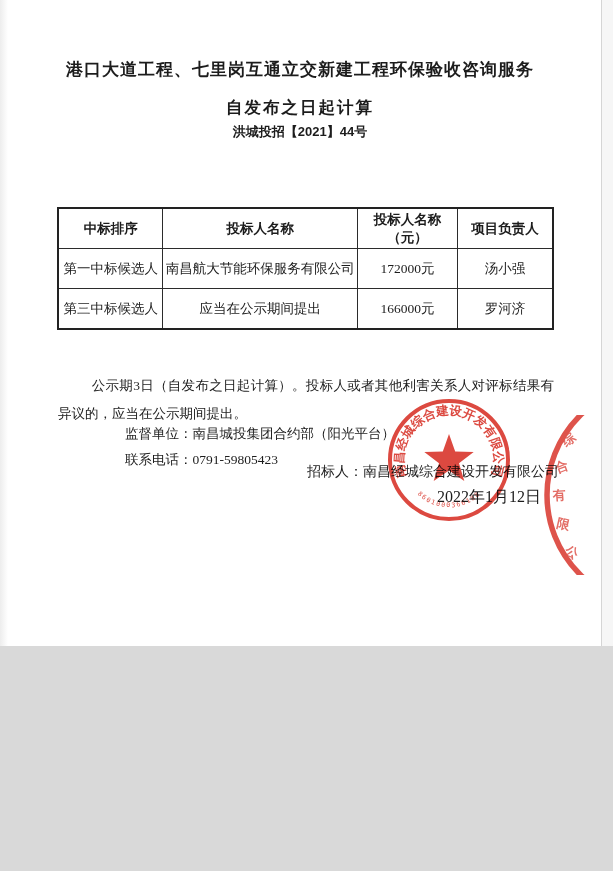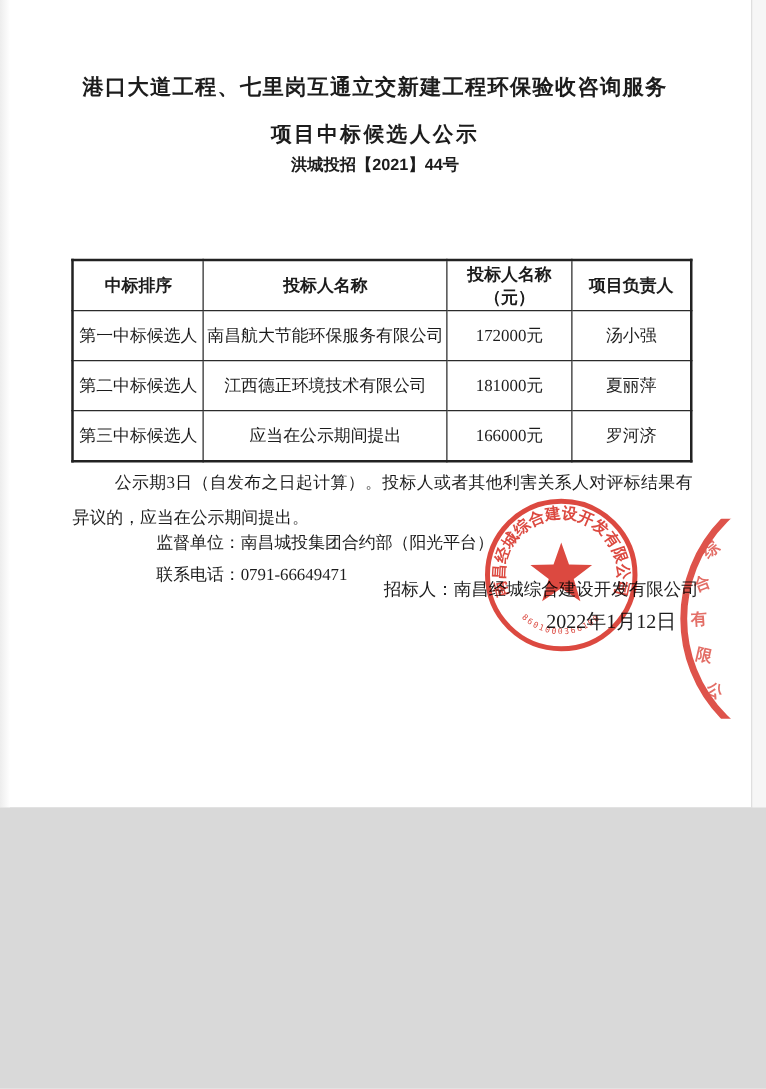--- a/index.html
+++ b/index.html
@@ -58,59 +58,53 @@
 <body>
 
 <div class="canvas">
 
   <div class="edge-left"></div>
   <div class="edge-right-line"></div>
   <div class="right-margin"></div>
   <div class="edge-bottom-line"></div>
 
   <div class="doc-title">港口大道工程、七里岗互通立交新建工程环保验收咨询服务</div>
-  <div class="doc-title2">项目中标候选人公示</div>
+  <div class="doc-title2">自发布之日起计算</div>
   <div class="doc-number">洪城投招【2021】44号</div>
 
 
   <table class="bid-table">
     <thead>
       <tr>
         <th class="col-rank">中标排序</th>
         <th class="col-bidder">投标人名称</th>
         <th class="col-price">投标人名称（元）</th>
         <th class="col-manager">项目负责人</th>
       </tr>
     </thead>
     <tbody>
       <tr>
         <td>第一中标候选人</td>
         <td>南昌航大节能环保服务有限公司</td>
         <td>172000元</td>
         <td>汤小强</td>
       </tr>
       <tr>
-        <td>第二中标候选人</td>
-        <td>江西德正环境技术有限公司</td>
-        <td>181000元</td>
-        <td>夏丽萍</td>
-      </tr>
-      <tr>
         <td>第三中标候选人</td>
         <td>应当在公示期间提出</td>
         <td>166000元</td>
         <td>罗河济</td>
       </tr>
     </tbody>
   </table>
 
   <p class="note">公示期3日（自发布之日起计算）。投标人或者其他利害关系人对评标结果有异议的，应当在公示期间提出。</p>
 
   <div class="supervisor">监督单位：南昌城投集团合约部（阳光平台）</div>
-  <div class="phone">联系电话：0791-66649471</div>
+  <div class="phone">联系电话：0791-59805423</div>
   <div class="tenderer">招标人：南昌经城综合建设开发有限公司</div>
   <div class="date-line">2022年1月12日</div>
 
   <svg class="stamp-main" viewBox="0 0 130 130">
     <defs>
       <path id="sealTopArc" d="M 22,80 A 45.5,45.5 0 1 1 108,80" fill="none"></path>
       <path id="sealBottomArc" d="M 23,83 A 44.7,44.7 0 0 0 107,83" fill="none"></path>
     </defs>
     <circle cx="65" cy="65" r="59" fill="none" stroke="#d8352b" stroke-width="4"></circle>
     <polygon points="65,39 71.2,56.5 89.7,57 75,68.2 80.3,86 65,75.5 49.7,86 55,68.2 40.3,57 58.8,56.5" fill="#d8352b"></polygon>

